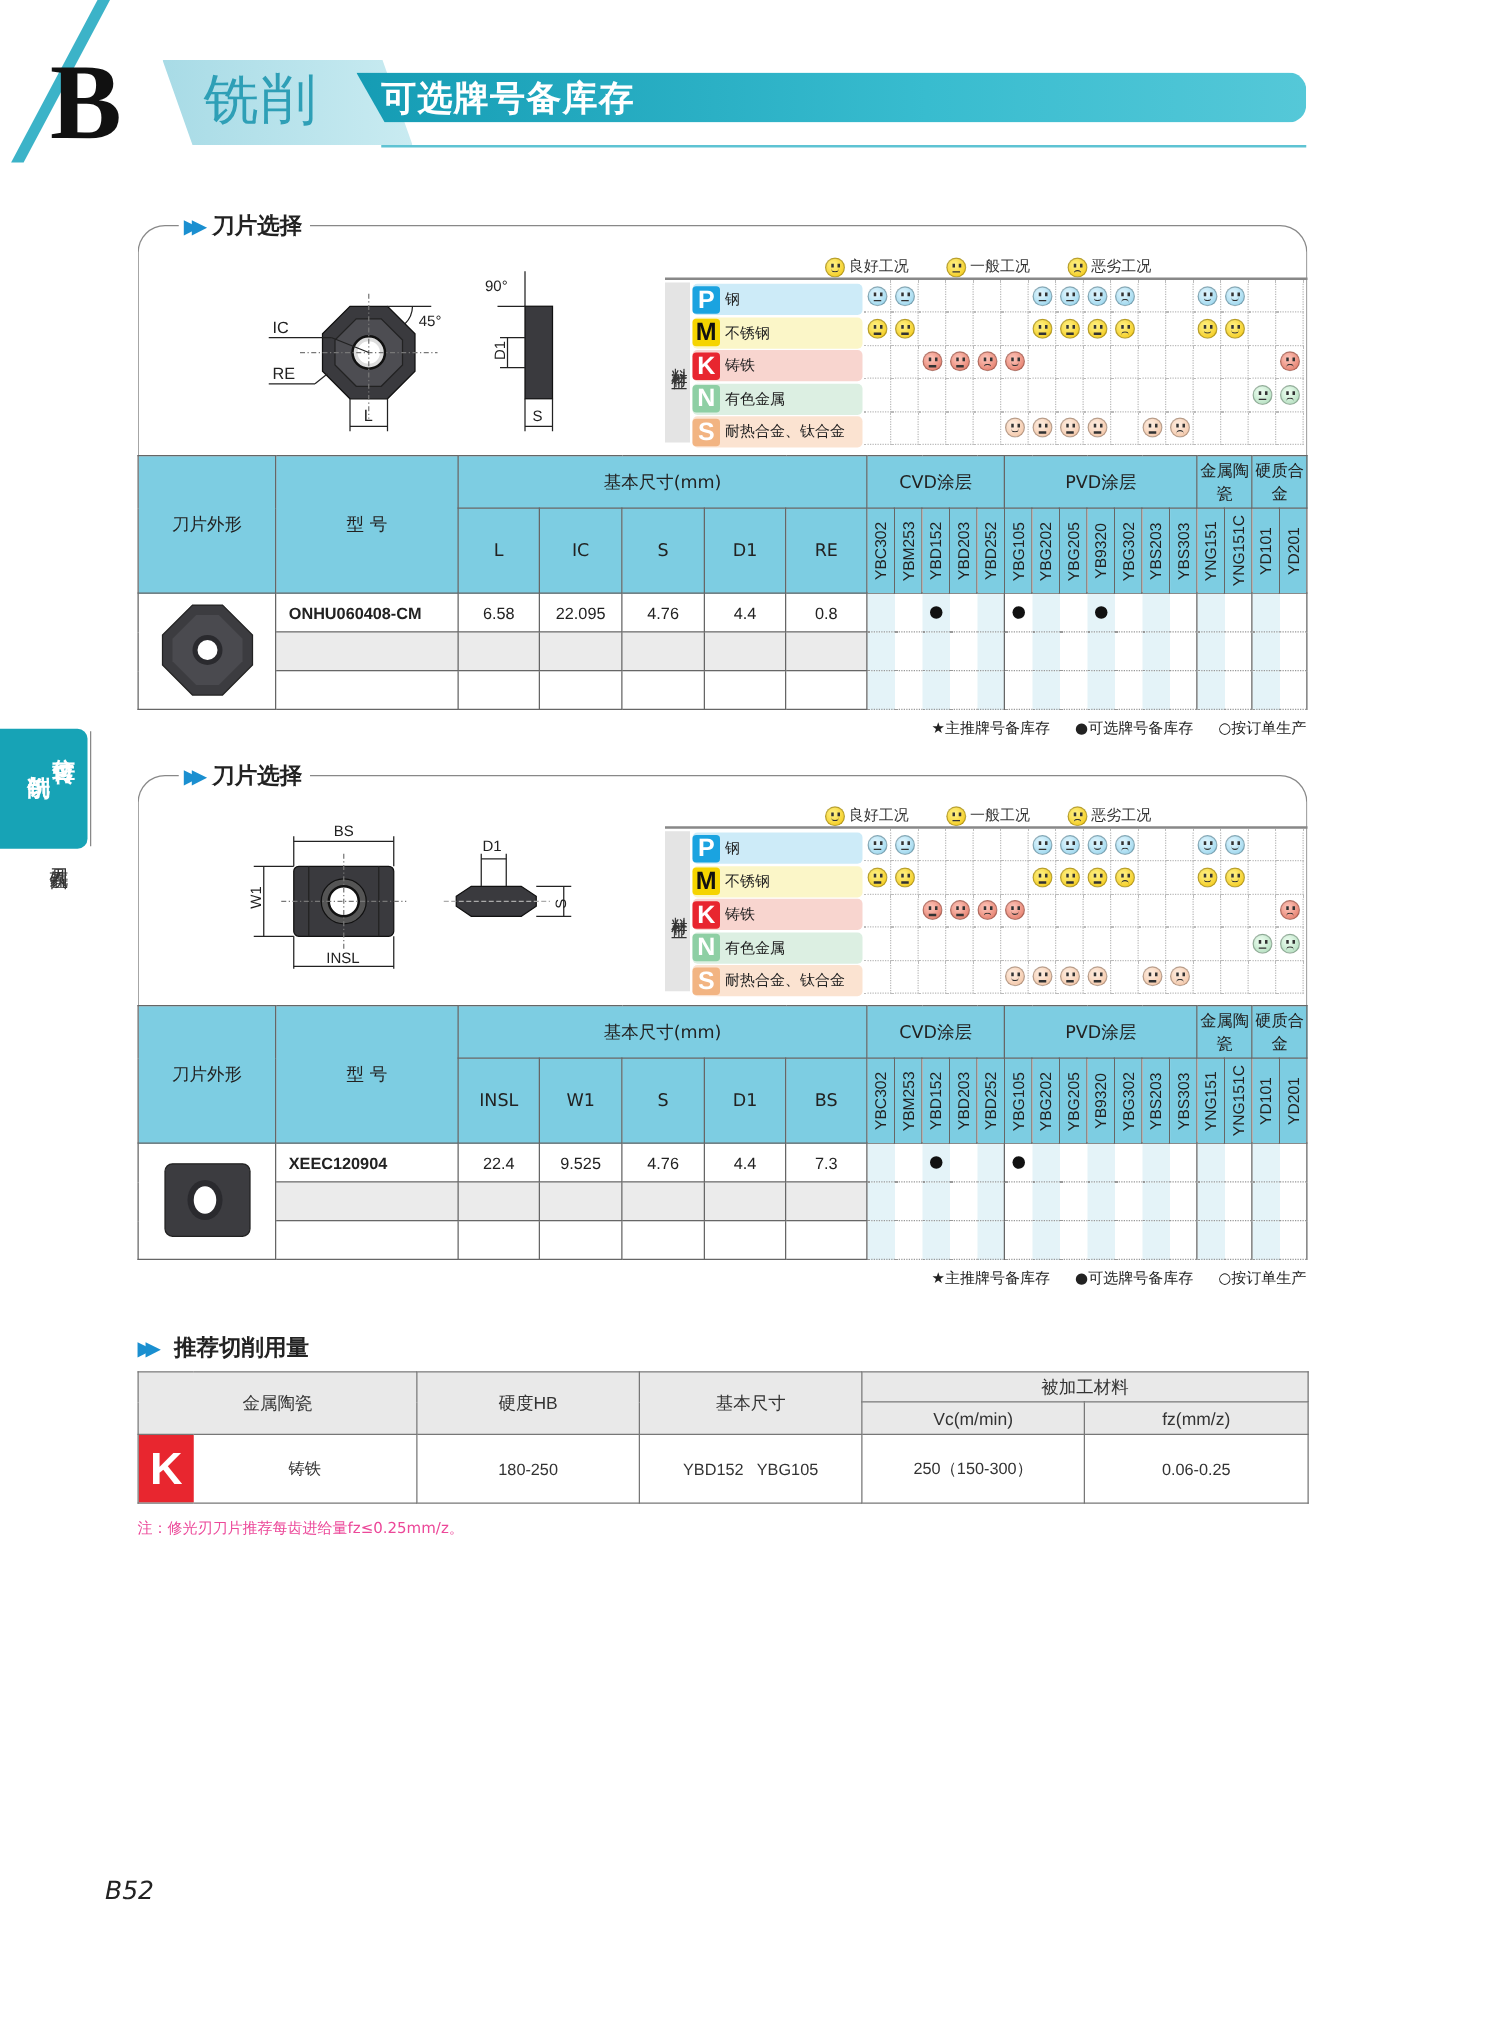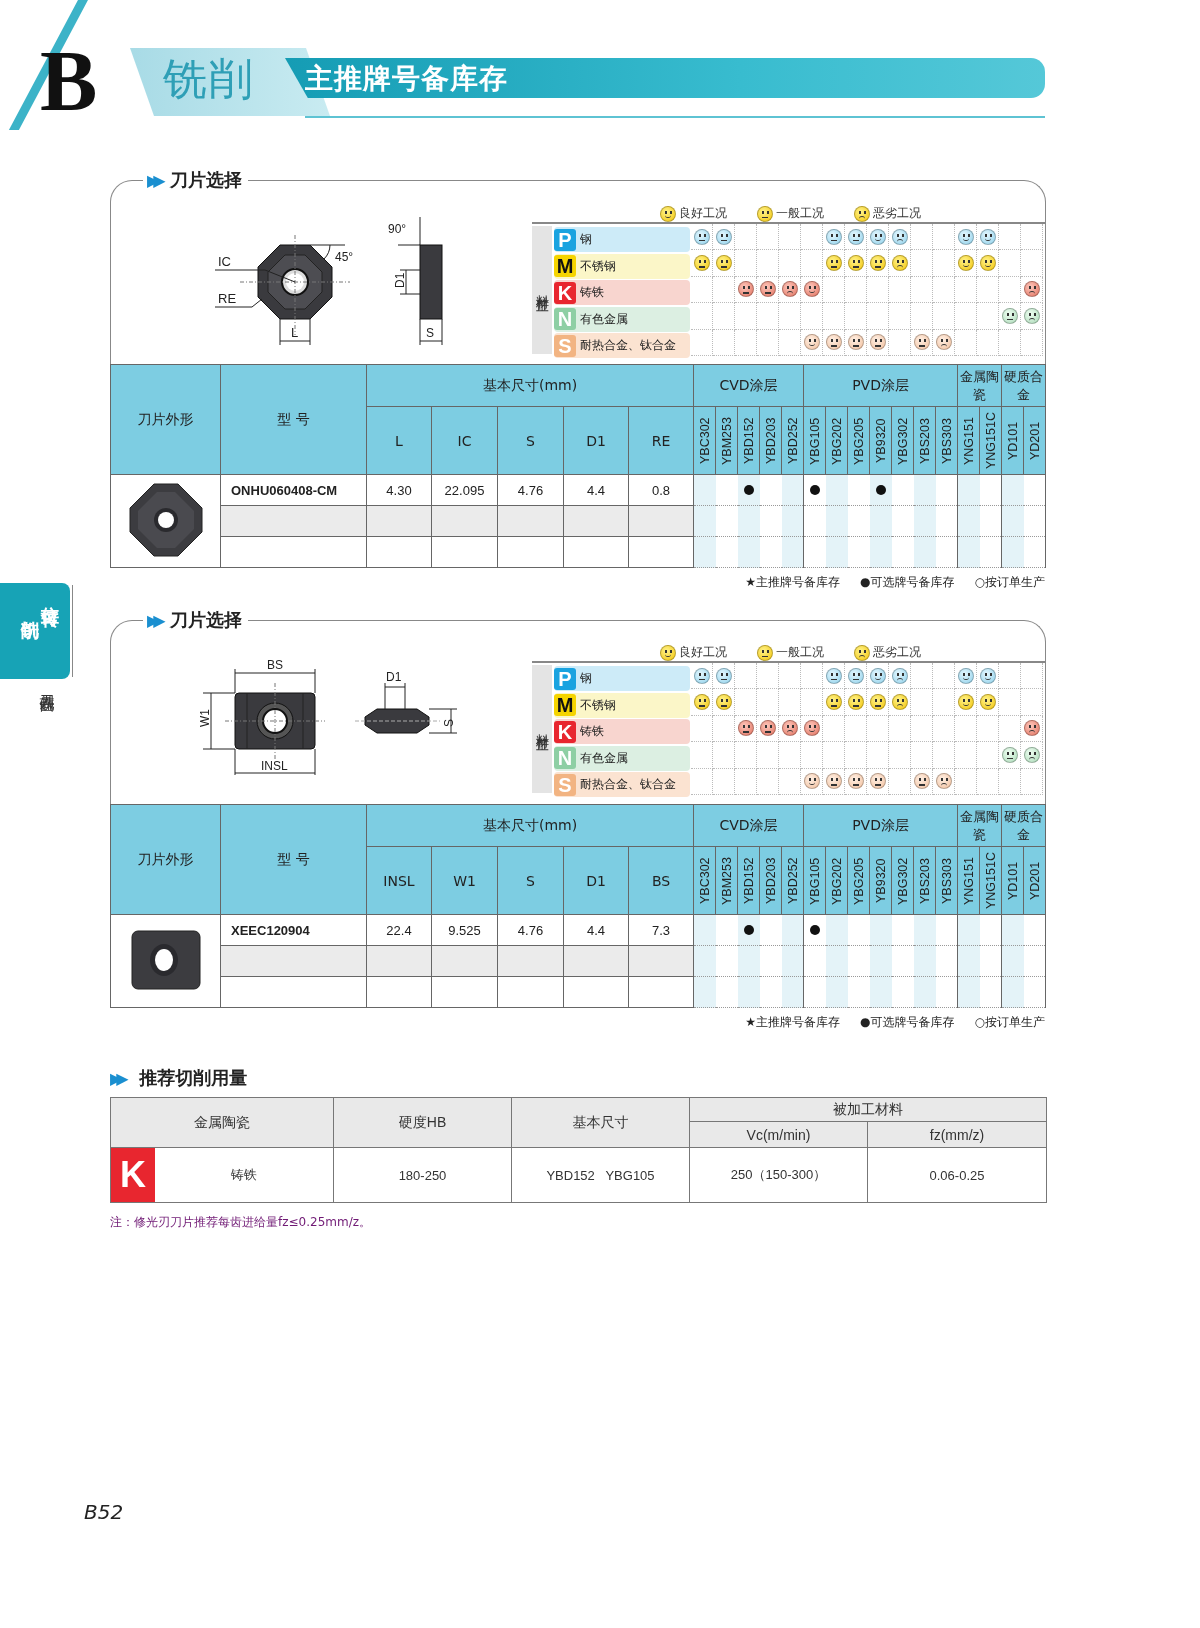--- a/index.html
+++ b/index.html
@@ -52,32 +52,32 @@
 .spec td.gray{background:#ebebeb}
 .spec td.model{font-weight:bold;text-align:left;padding-left:10px}
 .dot{display:inline-block;width:10px;height:10px;border-radius:50%;background:#111}
 .footnote{position:absolute;font-size:12px;color:#222;right:155px;display:flex;gap:20px}
 
 table.cut{position:absolute;left:110px;top:1097px;width:936px;border-collapse:collapse;table-layout:fixed;font-family:"Liberation Sans",sans-serif}
 .cut td,.cut th{border:1px solid #777;text-align:center;font-weight:normal;font-size:14px;color:#333}
 .cut th{background:#e9e9e9}
 .cut td{height:54px;font-size:13px}
 .kbox{width:44px;height:54px;background:#e8262f;color:#fff;font-weight:bold;font-size:36px;line-height:54px;text-align:center}
-.note{position:absolute;left:110px;top:1214px;font-size:12px;color:#701a75}
+.note{position:absolute;left:110px;top:1214px;font-size:12px;color:#ec4899}
 .pageno{position:absolute;left:84px;top:1500px;font-size:20px;font-style:italic;color:#222}
 </style>
 </head>
 <body>
 
 <div class="abs hdr-slash"></div>
 <div class="abs hdr-B">B</div>
 <div class="abs hdr-sec"></div>
 <div class="abs hdr-sec-t">铣削</div>
 <div class="abs hdr-bar"></div>
-<div class="abs hdr-bar-t">主推牌号备库存</div>
+<div class="abs hdr-bar-t">可选牌号备库存</div>
 <div class="abs hdr-line"></div>
 
 <div class="abs side-tab">
   <span class="c1">铣削</span>
   <span class="c2">可转位</span>
 </div>
 <div class="abs side-line"></div>
 <div class="abs side-sub">面铣刀具</div>
 
 <div class="panel" style="top:180px;height:185px"></div>
@@ -343,21 +343,21 @@
   </tbody>
     <tbody>
       <tr>
         <td rowspan="3"><svg width="80" height="80">
             <polygon points="28,4 52,4 76,28 76,52 52,76 28,76 4,52 4,28" fill="#3c3c40" stroke="#222"></polygon>
             <polygon points="31,12 49,12 68,31 68,49 49,68 31,68 12,49 12,31" fill="#4a4a4f"></polygon>
             <circle cx="40" cy="40" r="12" fill="#2a2a2e"></circle>
             <circle cx="40" cy="40" r="8" fill="#fff"></circle>
           </svg></td>
         <td class="model">ONHU060408-CM</td>
-        <td>4.30</td>
+        <td>6.58</td>
         <td>22.095</td>
         <td>4.76</td>
         <td>4.4</td>
         <td>0.8</td>
         <td class="shade" style="border-top: 1px dotted rgb(153, 153, 153); border-bottom: 1px dotted rgb(153, 153, 153); border-right: none;"></td>
         <td style="border-top: 1px dotted rgb(153, 153, 153); border-bottom: 1px dotted rgb(153, 153, 153); border-right: none; border-left: none;"></td>
         <td class="shade" style="border-top: 1px dotted rgb(153, 153, 153); border-bottom: 1px dotted rgb(153, 153, 153); border-right: none; border-left: none;"><span class="dot"></span></td>
         <td style="border-top: 1px dotted rgb(153, 153, 153); border-bottom: 1px dotted rgb(153, 153, 153); border-right: none; border-left: none;"></td>
         <td class="shade" style="border-top: 1px dotted rgb(153, 153, 153); border-bottom: 1px dotted rgb(153, 153, 153); border-left: none;"></td>
         <td style="border-top: 1px dotted rgb(153, 153, 153); border-bottom: 1px dotted rgb(153, 153, 153); border-right: none;"><span class="dot"></span></td>

